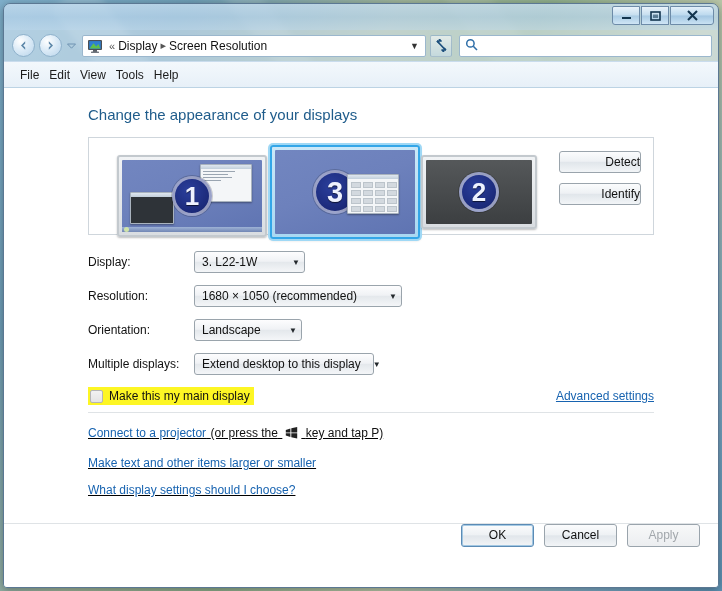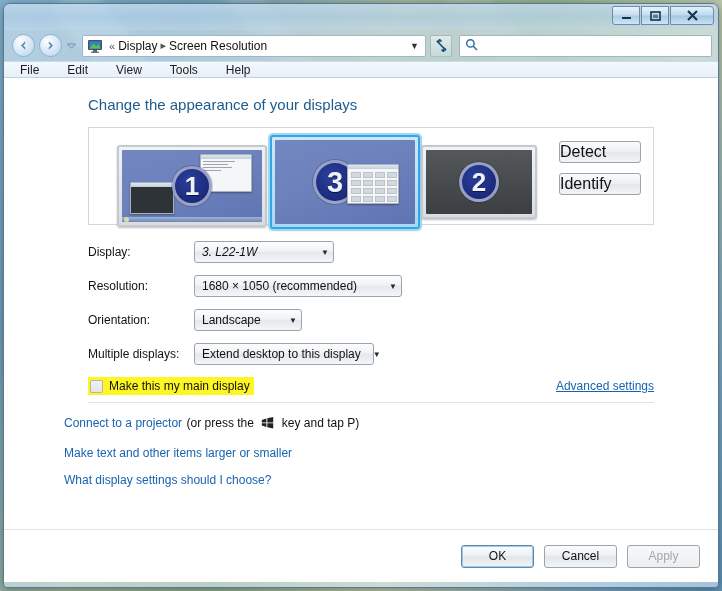--- a/index.html
+++ b/index.html
@@ -85,22 +85,22 @@
   }
   .searchbox input {
     flex: 1; border: 0; outline: none; font-size: 12px;
     font-family: "Liberation Sans", sans-serif;
     font-style: italic; color: #777; background: transparent;
   }
   .search-glass { color: #2f6fa8; font-size: 13px; }
 
   
   .menubar {
-    height: 16px; display: flex; align-items: center;
-    padding-left: 14px; gap: 24px;
+    height: 26px; display: flex; align-items: center;
+    padding-left: 14px; gap: 6px;
     background: linear-gradient(180deg, #f3f8fc 0%, #e7f0f8 100%);
     border-top: 1px solid #c9dced;
     font-size: 12px; color: #1b1b1b;
   }
   .menubar span { padding: 1px 2px; }
 
   
   .content {
     background: #fff; height: 505px;
     border-top: 1px solid #bcd3e4;
@@ -164,38 +164,38 @@
   .thumb .lines i { display: block; height: 1px; background: #9aa5b1; margin-bottom: 2px; }
   .thumb.dark .body { background: #2e3338; height: 100%; }
   .grid-win { position: absolute; display: grid; grid-template-columns: repeat(4, 1fr); gap: 2px; padding: 3px; }
   .grid-win i { background: #d3d9df; border: 1px solid #bcc4cb; }
 
   .sidebtns { position: absolute; right: 12px; top: 13px; }
   .btn {
     display: block; width: 82px; height: 22px;
     border: 1px solid #9aa4ac; border-radius: 3px;
     background: linear-gradient(180deg, #fbfcfd 0%, #eef1f4 46%, #e1e6eb 52%, #f2f5f7 100%);
-    font-size: 16px; color: #111; font-family: "Liberation Sans", sans-serif;
-    text-align: left; line-height: 20px; margin-bottom: 10px;
+    font-size: 12px; color: #111; font-family: "Liberation Sans", sans-serif;
+    text-align: right; line-height: 20px; margin-bottom: 10px;
     cursor: default;
   }
 
   
   .form { margin: 16px 0 0 84px; }
   .row { display: flex; align-items: center; height: 22px; margin-bottom: 12px; }
   .row .lbl { width: 106px; font-size: 12px; color: #111; }
   .combo {
     height: 22px; border: 1px solid #9aa4ac; border-radius: 3px;
     background: linear-gradient(180deg, #fdfdfe 0%, #f0f2f5 46%, #e4e8ec 52%, #f4f6f8 100%);
     display: flex; align-items: center; padding: 0 4px 0 7px;
     font-size: 12px; color: #111;
   }
   .combo .val { white-space: nowrap; }
   .combo .arrow { margin-left: auto; padding-left: 12px; font-size: 8px; color: #23282c; }
-  .c-display { width: 140px; font-style: italic; }
+  .c-display { width: 111px; }
   .c-resolution { width: 208px; }
   .c-orientation { width: 108px; }
   .c-multiple { width: 180px; }
 
   
   .mainrow {
     margin: 6px 0 4px 84px; width: 566px;
     display: flex; align-items: center; justify-content: space-between;
   }
   .chkwrap {
@@ -203,33 +203,33 @@
     background: #fdf624; padding: 2px 4px 2px 2px;
   }
   .chk {
     width: 13px; height: 13px; border: 1px solid #b5b5b5;
     background: linear-gradient(180deg,#f2f2f2,#e4e4e4);
     border-radius: 2px; flex: none;
   }
   .chklabel { font-size: 12px; color: #111; }
   .adv { font-size: 12px; color: #1763b0; }
   .hr { margin: 7px 0 0 84px; width: 566px; height: 1px; background: #dfe3e6; }
-  .links { margin: 10px 0 0 60px; }
+  .links { margin: 10px 0 0 84px; text-decoration: underline; }
   .links a {
     display: block; font-size: 12px; color: #1763b0;
     text-decoration: none; margin-bottom: 13px;
   }
   .plain { color: #111; }
   .winflag { display: inline-block; vertical-align: -2px; margin: 0 3px; }
 
   
   .footer {
-    position: absolute; left: 0; right: 0; bottom: 0;
+    position: absolute; left: 0; right: 0; bottom: 16px;
     height: 53px; border-top: 1px solid #dfe3e6;
-    display: flex; align-items: center; justify-content: flex-end;
+    display: flex; justify-content: flex-end;
     gap: 10px; padding-right: 18px;
   }
   .fbtn {
     width: 73px; height: 23px;
     border: 1px solid #9aa4ac; border-radius: 3px;
     background: linear-gradient(180deg, #fbfcfd 0%, #eef1f4 46%, #e1e6eb 52%, #f2f5f7 100%);
     font-size: 12px; color: #111; text-align: center; line-height: 21px;
     font-family: "Liberation Sans", sans-serif; cursor: default;
   }
   .fbtn[data-default="true"] {

